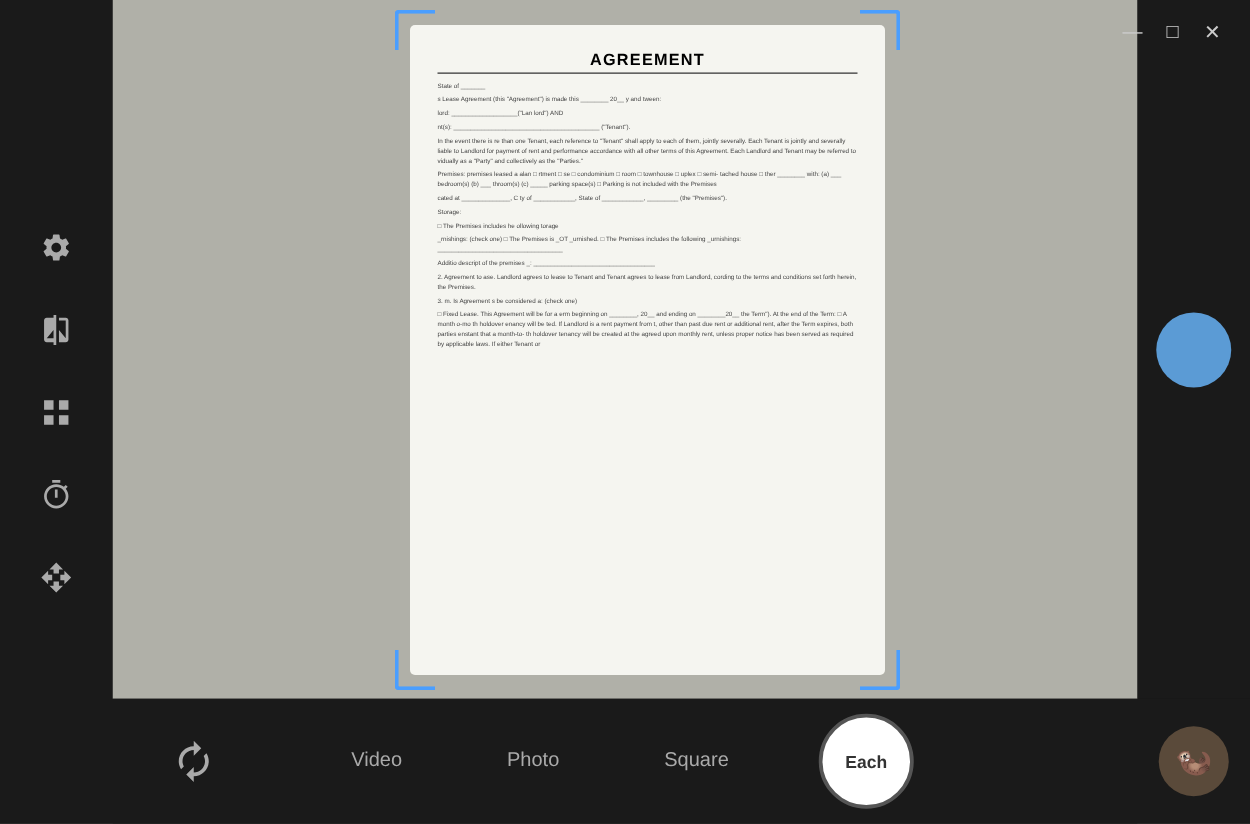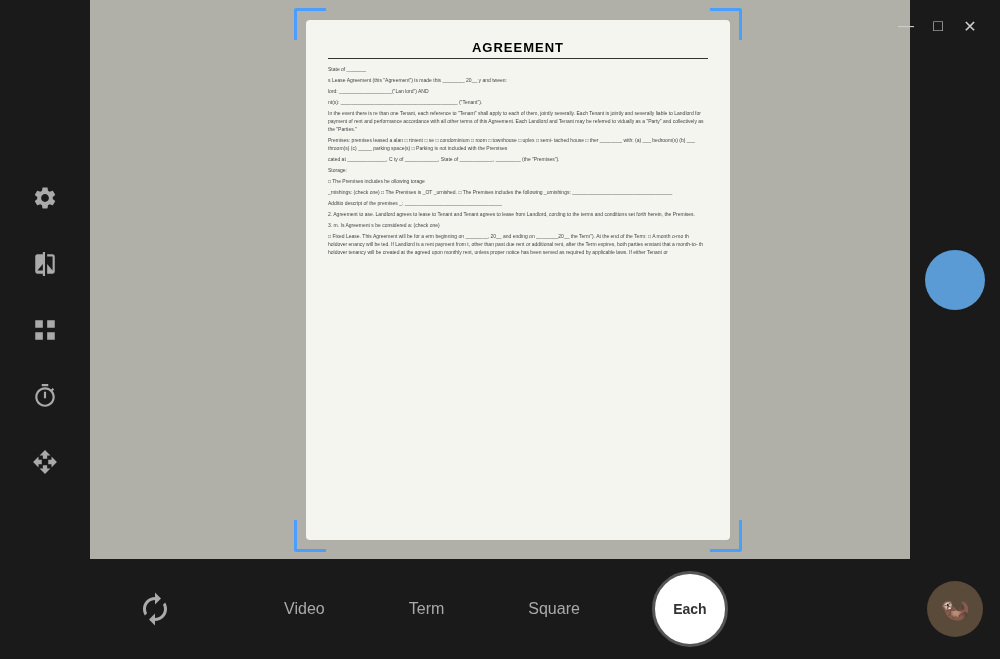--- a/index.html
+++ b/index.html
@@ -81,21 +81,21 @@
       bottom: 100px;
       background: #b0b0a8;
       display: flex;
       align-items: center;
       justify-content: center;
     }
 
     
     .document-container {
       position: relative;
-      width: 424px;
+      width: 380px;
       height: 520px;
       margin-left: 36px;
     }
 
     .document-paper {
       width: 100%;
       height: 100%;
       background: #f5f5f0;
       border-radius: 4px;
       padding: 20px 22px;
@@ -378,21 +378,21 @@
 
   <div class="rotate-icon-container">
     <div class="rotate-icon">
       <svg width="36" height="36" viewBox="0 0 24 24" fill="#aaa">
         <path d="M12 6v3l4-4-4-4v3c-4.42 0-8 3.58-8 8 0 1.57.46 3.03 1.24 4.26L6.7 14.8c-.45-.83-.7-1.79-.7-2.8 0-3.31 2.69-6 6-6zm6.76 1.74L17.3 9.2c.44.84.7 1.79.7 2.8 0 3.31-2.69 6-6 6v-3l-4 4 4 4v-3c4.42 0 8-3.58 8-8 0-1.57-.46-3.03-1.24-4.26z"></path>
       </svg>
     </div>
   </div>
 
   <span class="capture-mode-label">Video</span>
-  <span class="capture-mode-label">Term</span>
+  <span class="capture-mode-label">Photo</span>
   <span class="capture-mode-label">Square</span>
 
   <button class="scan-button">Each</button>
 </div>
 
 <div class="right-panel-bottom">
   <div class="avatar">🦦</div>
 </div>
 
 </body></html>

